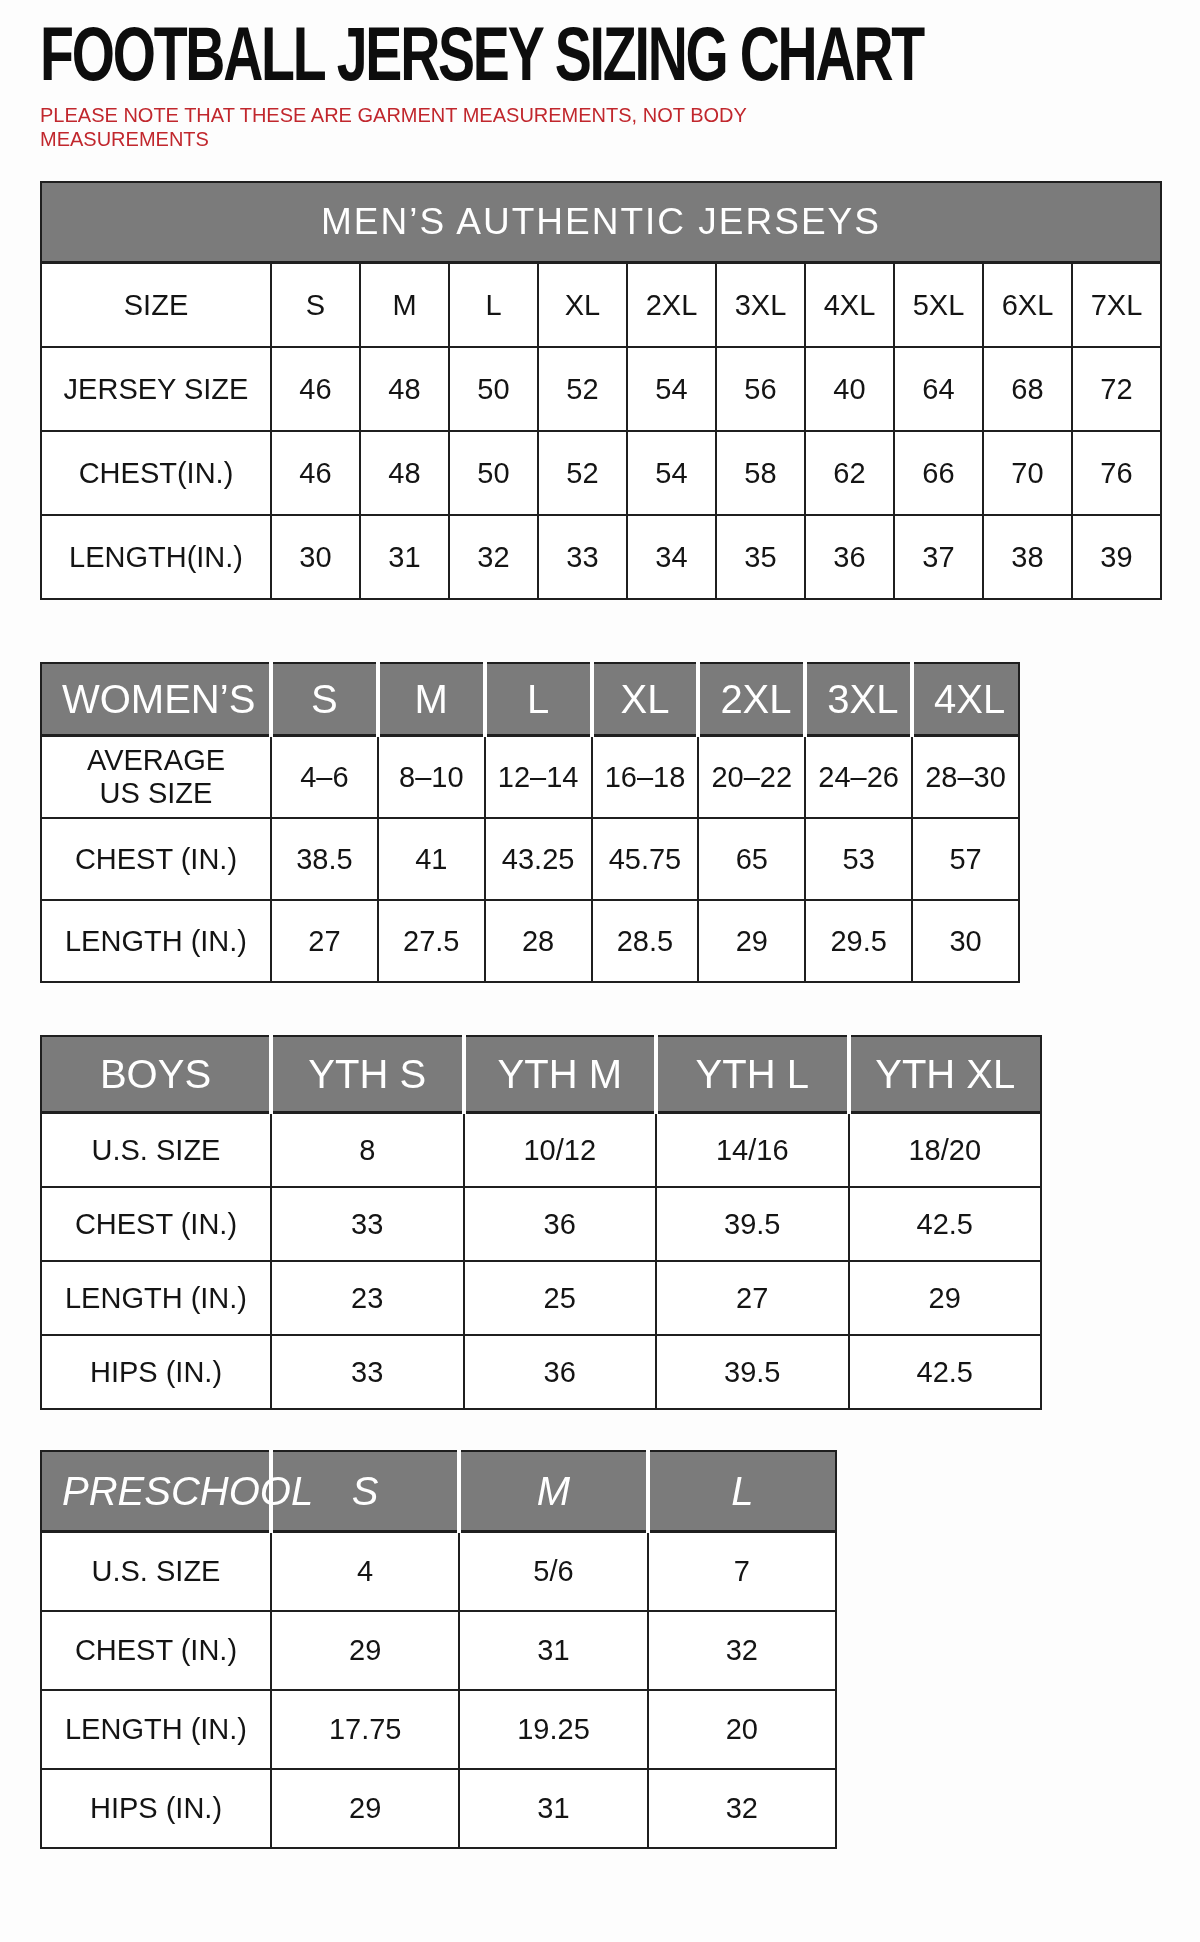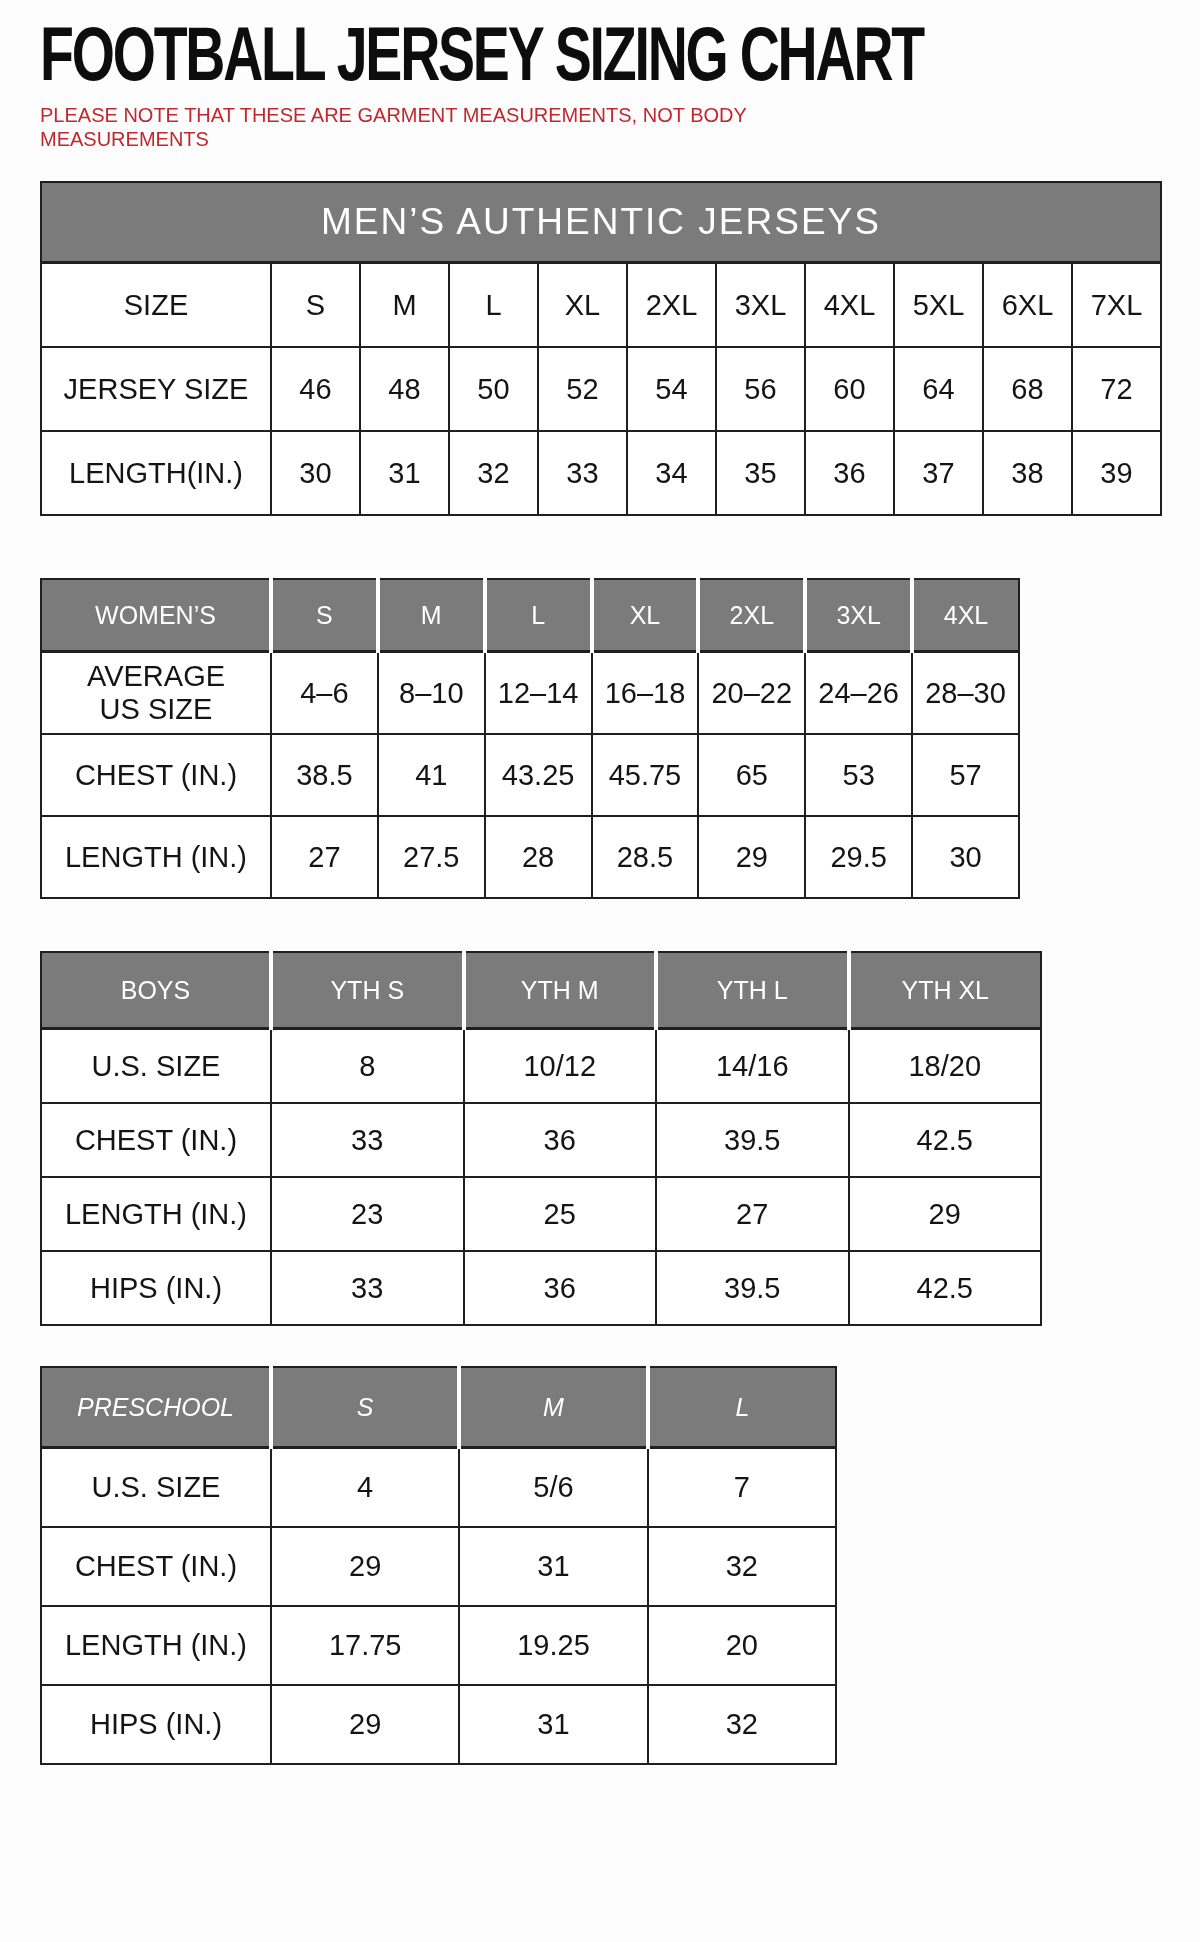--- a/index.html
+++ b/index.html
@@ -62,21 +62,21 @@
     padding: 2px 20px;
   }
   .merged-header {
     font-size: 37px;
     letter-spacing: 2px;
     border: 0;
     border-bottom: 3px solid #1f1f1f;
     height: 74px;
   }
   .col-header {
-    font-size: 25px;
+    font-size: 40px;
     border: 0;
     border-bottom: 3px solid #1f1f1f;
   }
   .col-header + .col-header {
     border-left: 4px solid #ffffff;
   }
   
   .tbl-mens      { margin-top: 30px; width: 1122px; }
   .tbl-mens td   { height: 78px; }
   .tbl-womens    { margin-top: 62px; width: 980px; }
@@ -132,24 +132,37 @@
           <td class="value-cell">7XL</td>
         </tr>
         <tr>
           <td class="row-label">JERSEY SIZE</td>
           <td class="value-cell">46</td>
           <td class="value-cell">48</td>
           <td class="value-cell">50</td>
           <td class="value-cell">52</td>
           <td class="value-cell">54</td>
           <td class="value-cell">56</td>
-          <td class="value-cell">60</td>
+          <td class="value-cell">40</td>
           <td class="value-cell">64</td>
           <td class="value-cell">68</td>
           <td class="value-cell">72</td>
+        </tr>
+        <tr>
+          <td class="row-label">CHEST(IN.)</td>
+          <td class="value-cell">46</td>
+          <td class="value-cell">48</td>
+          <td class="value-cell">50</td>
+          <td class="value-cell">52</td>
+          <td class="value-cell">54</td>
+          <td class="value-cell">58</td>
+          <td class="value-cell">62</td>
+          <td class="value-cell">66</td>
+          <td class="value-cell">70</td>
+          <td class="value-cell">76</td>
         </tr>
         <tr>
           <td class="row-label">LENGTH(IN.)</td>
           <td class="value-cell">30</td>
           <td class="value-cell">31</td>
           <td class="value-cell">32</td>
           <td class="value-cell">33</td>
           <td class="value-cell">34</td>
           <td class="value-cell">35</td>
           <td class="value-cell">36</td>

